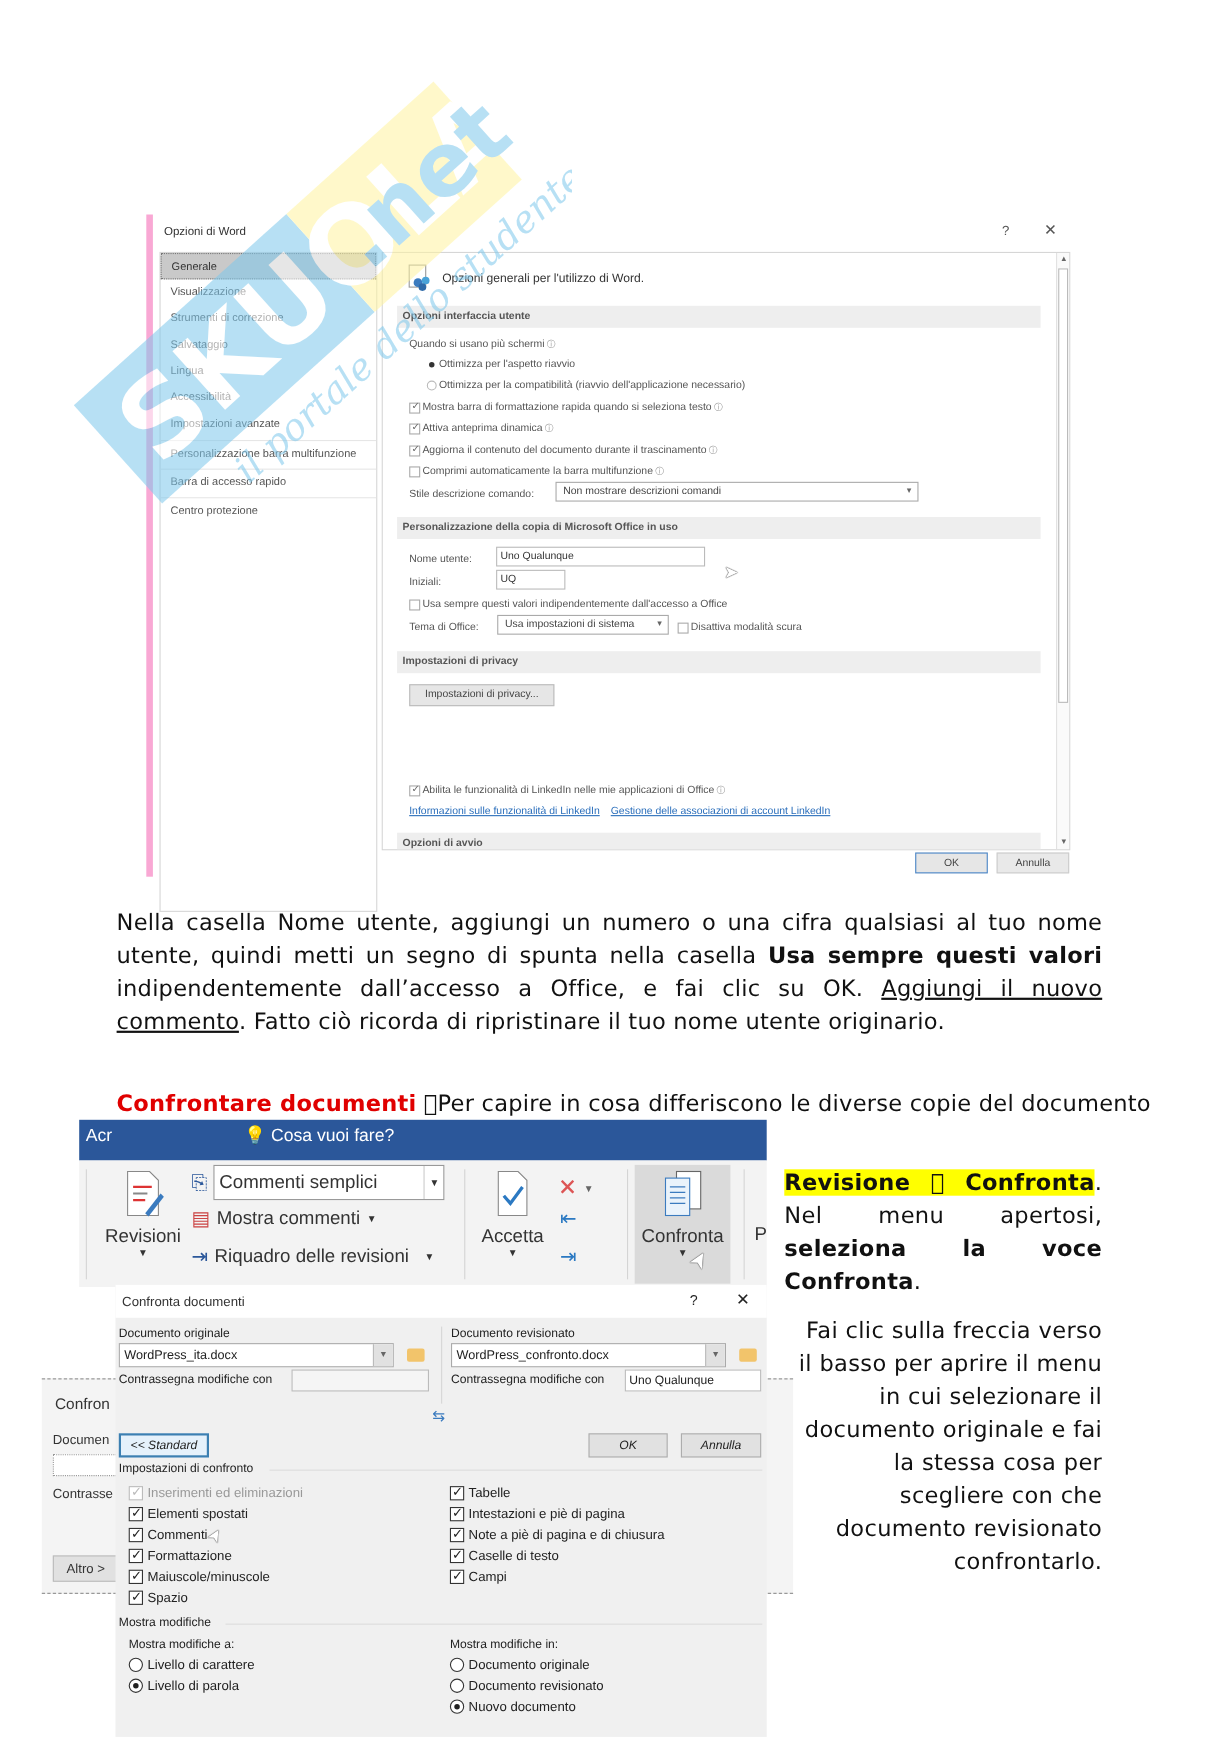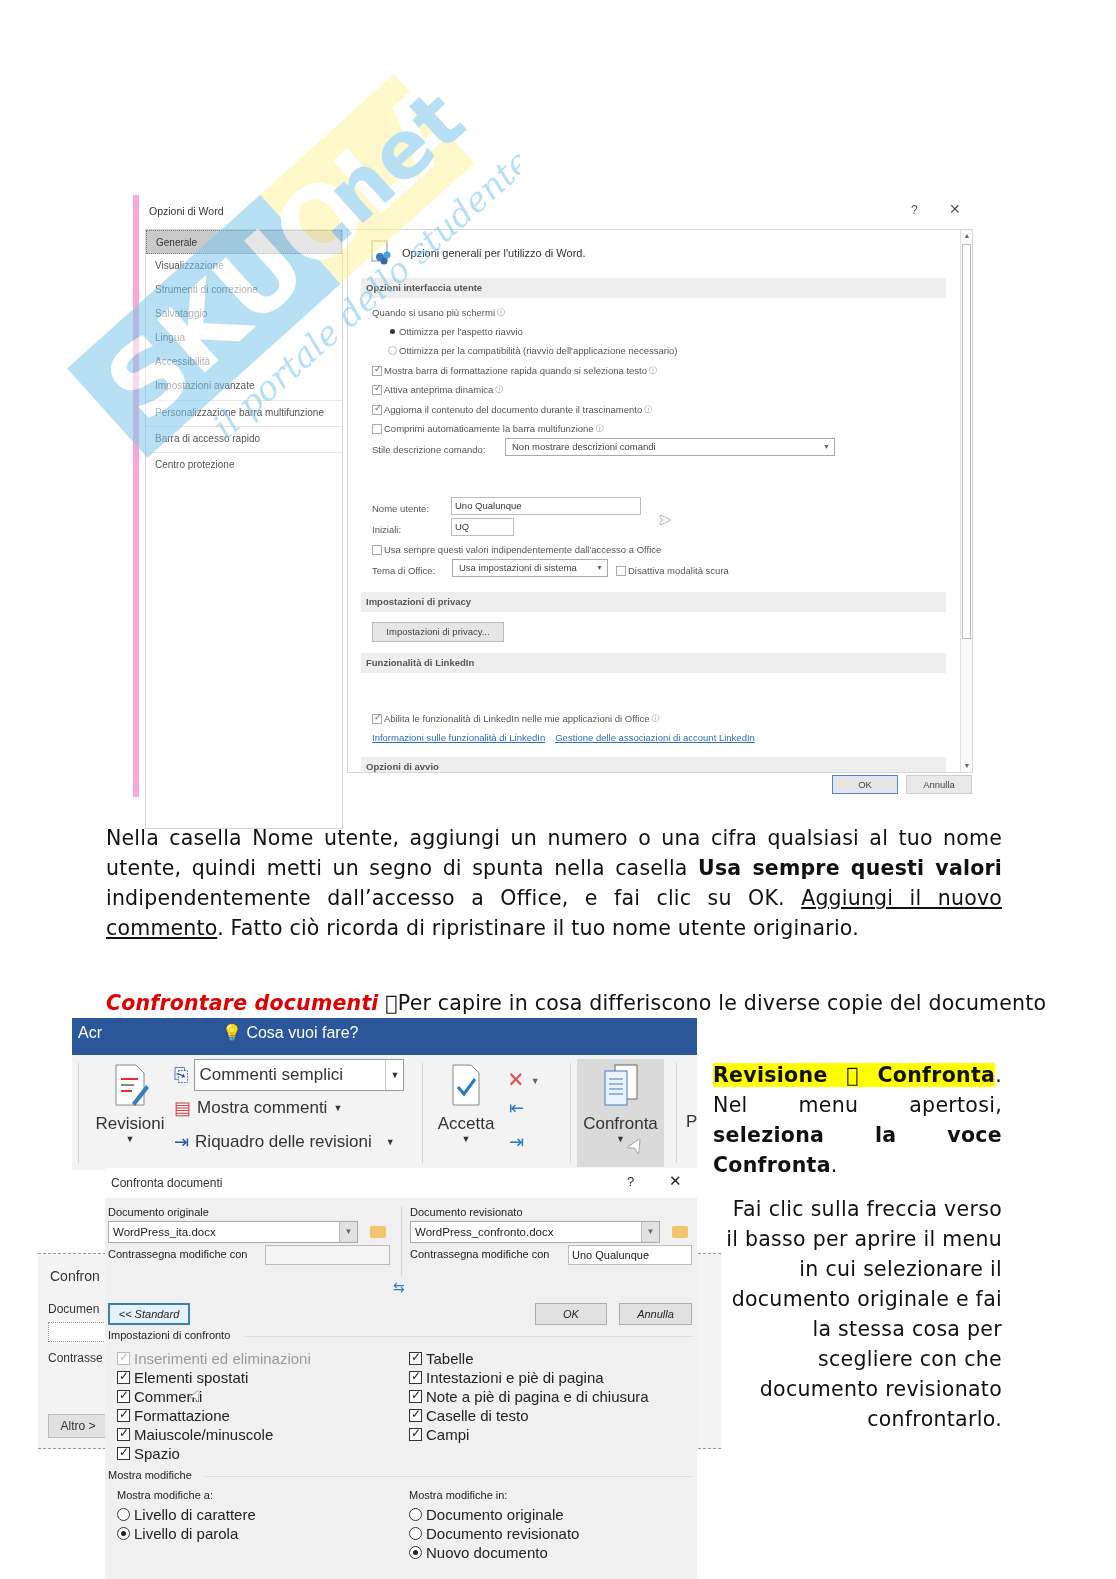--- a/index.html
+++ b/index.html
@@ -38,21 +38,21 @@
   .wo-scroll .up, .wo-scroll .down { position: absolute; left: 0; width: 12px; height: 12px; font-size: 7px; color: #666; text-align: center; line-height: 12px; }
   .wo-scroll .thumb { position: absolute; left: 1px; top: 14px; width: 9px; height: 395px; border: 1px solid #bbb; background: #fff; }
   .wo-ok { position: absolute; left: 693px; top: 580px; width: 66px; height: 19px; border: 1px solid #4a86c8; background: #e6e6e6; font-size: 9.5px; line-height: 17px; text-align: center; color: #444; }
   .wo-cancel { position: absolute; left: 767px; top: 580px; width: 66px; height: 19px; border: 1px solid #ccc; background: #e9e9e9; font-size: 9.5px; line-height: 17px; text-align: center; color: #444; }
   .cursor { position: absolute; font-size: 16px; color: #fff; text-shadow: 0 0 1px #333, 0 0 1px #333; }
 
   
   .para { position: absolute; left: 106px; width: 896px; font-size: 20.5px; line-height: 30px; text-align: justify; color: #111; letter-spacing: 0.2px; }
   .para b { font-weight: bold; }
   .para u { text-decoration: underline; }
-  .red { color: #e00000; font-weight: bold; font-style: italic; }
+  .red { color: #e00000; font-weight: bold; }
   .side { position: absolute; left: 713px; width: 289px; font-size: 20.5px; line-height: 30px; color: #111; letter-spacing: 0.3px; }
   .hl { background: #ffff00; font-weight: bold; }
 
   
   .ribbon-bar { position: absolute; left: 72px; top: 1018px; width: 625px; height: 37px; background: #2b579a; color: #fff; font-family: "Liberation Sans", sans-serif; font-size: 16px; line-height: 30px; padding-left: 6px; }
   .ribbon-bar .ask { position: absolute; left: 150px; top: 0; }
   .ribbon { position: absolute; left: 72px; top: 1055px; width: 625px; height: 115px; background: #f3f3f3; font-family: "Liberation Sans", sans-serif; color: #333; }
   .rb-big { position: absolute; text-align: center; font-size: 17px; }
   .rb-small { position: absolute; display: flex; align-items: center; gap: 6px; font-size: 17px; white-space: nowrap; }
   .rb-combo { border: 1px solid #999; background: #fff; height: 32px; line-height: 30px; padding: 0 4px; width: 210px; position: relative; }
@@ -72,21 +72,21 @@
   .cd-lbl { position: absolute; font-size: 11px; color: #222; white-space: nowrap; }
   .cd-combo { position: absolute; height: 22px; background: #fff; border: 1px solid #aaa; font-size: 11.5px; line-height: 20px; padding-left: 4px; }
   .cd-combo .arr { position: absolute; right: 0; top: 0; width: 18px; height: 20px; background: #e1e1e1; border-left: 1px solid #bbb; font-size: 8px; text-align: center; line-height: 20px; color: #666; }
   .folder { position: absolute; width: 16px; height: 12px; background: #f2c46b; border-radius: 2px; }
   .cd-input { position: absolute; height: 20px; background: #fff; border: 1px solid #bbb; font-size: 11px; line-height: 18px; padding-left: 3px; }
   .cd-input.disabled { background: #f5f5f5; }
   .cd-btn { position: absolute; height: 22px; background: #e1e1e1; border: 1px solid #adadad; font-size: 11px; text-align: center; line-height: 20px; font-style: italic; }
   .cd-btn.focus { border: 2px solid #3c7fb1; background: #e5f1fb; line-height: 18px; }
   .cd-group { position: absolute; left: 3px; font-size: 11px; color: #222; }
   .cd-group-line { position: absolute; height: 1px; background: #dcdcdc; }
-  .cd-cb { position: absolute; display: flex; align-items: center; gap: 4px; font-size: 15px; white-space: nowrap; }
+  .cd-cb { position: absolute; display: flex; align-items: center; gap: 4px; font-size: 12px; white-space: nowrap; }
   .cbx { width: 13px; height: 13px; border: 1px solid #333; background: #fff; position: relative; flex: none; }
   .cbx.on::after { content: "✓"; position: absolute; left: 1px; top: -3px; font-size: 12px; color: #222; }
   .cbx.dis { border-color: #bbb; }
   .cbx.dis::after { color: #bbb; }
   .cd-cb.dis { color: #999; }
   .rbx { width: 13px; height: 13px; border-radius: 50%; border: 1px solid #333; background: #fff; position: relative; flex: none; }
   .rbx.on::after { content: ""; position: absolute; left: 3px; top: 3px; width: 5px; height: 5px; border-radius: 50%; background: #222; }
 </style>
 </head>
 <body>
@@ -161,40 +161,40 @@
         <span class="info">ⓘ</span>
       </div>
     <div class="wo-row" style="left:24px;top:193px">
         <span class="cb-sm"></span>
         <span>Comprimi automaticamente la barra multifunzione</span>
         <span class="info">ⓘ</span>
       </div>
     <div class="wo-row" style="left:24px;top:214px">Stile descrizione comando:</div>
     <div class="wo-select" style="left:157px;top:208px;width:330px"><span>Non mostrare descrizioni comandi</span><span class="arr">▼</span></div>
 
+    <div class="wo-sec" style="top:240px">Personalizzazione della copia di Microsoft Office in uso</div>
     <div class="wo-row" style="left:24px;top:273px">Nome utente:</div>
     <div class="wo-input" style="left:103px;top:267px;width:190px">Uno Qualunque</div>
     <div class="wo-row" style="left:24px;top:294px">Iniziali:</div>
     <div class="wo-input" style="left:103px;top:288px;width:63px">UQ</div>
     <div class="cursor" style="left:310px;top:280px">➤</div>
     <div class="wo-row" style="left:24px;top:314px">
         <span class="cb-sm"></span>
         <span>Usa sempre questi valori indipendentemente dall'accesso a Office</span>
       </div>
     <div class="wo-row" style="left:24px;top:335px">Tema di Office:</div>
     <div class="wo-select" style="left:104px;top:329px;width:156px"><span>Usa impostazioni di sistema</span><span class="arr">▼</span></div>
     <div class="wo-row" style="left:268px;top:335px">
         <span class="cb-sm"></span>
         <span>Disattiva modalità scura</span>
       </div>
 
     <div class="wo-sec" style="top:362px">Impostazioni di privacy</div>
     <div class="wo-btn" style="left:24px;top:392px;width:132px">Impostazioni di privacy...</div>
 
-    <div class="wo-sec" style="top:423px">Funzionalità di LinkedIn</div>
     <div class="wo-row" style="left:24px;top:483px">
         <span class="cb-sm on"></span>
         <span>Abilita le funzionalità di LinkedIn nelle mie applicazioni di Office</span>
         <span class="info">ⓘ</span>
       </div>
     <div class="wo-row" style="left:24px;top:502px">
       <span class="wo-link">Informazioni sulle funzionalità di LinkedIn</span>
       <span style="width:6px"></span>
       <span class="wo-link">Gestione delle associazioni di account LinkedIn</span>
     </div>

